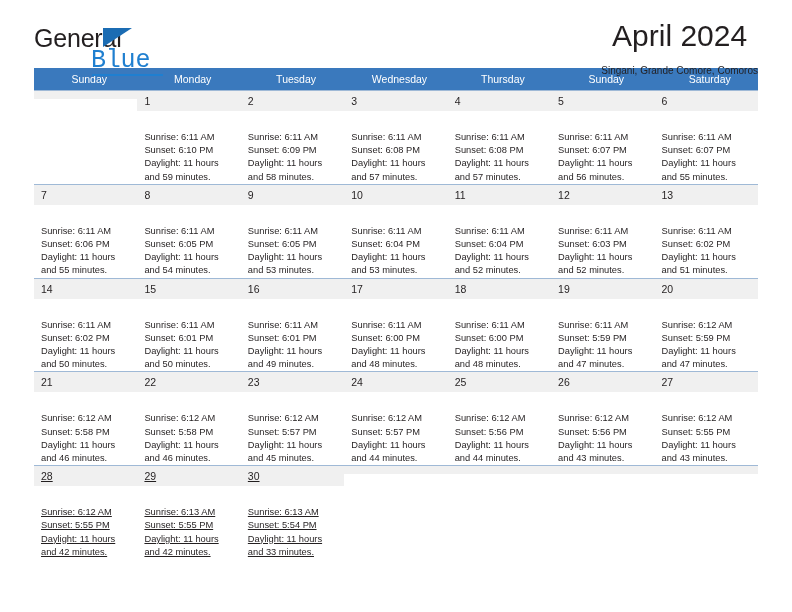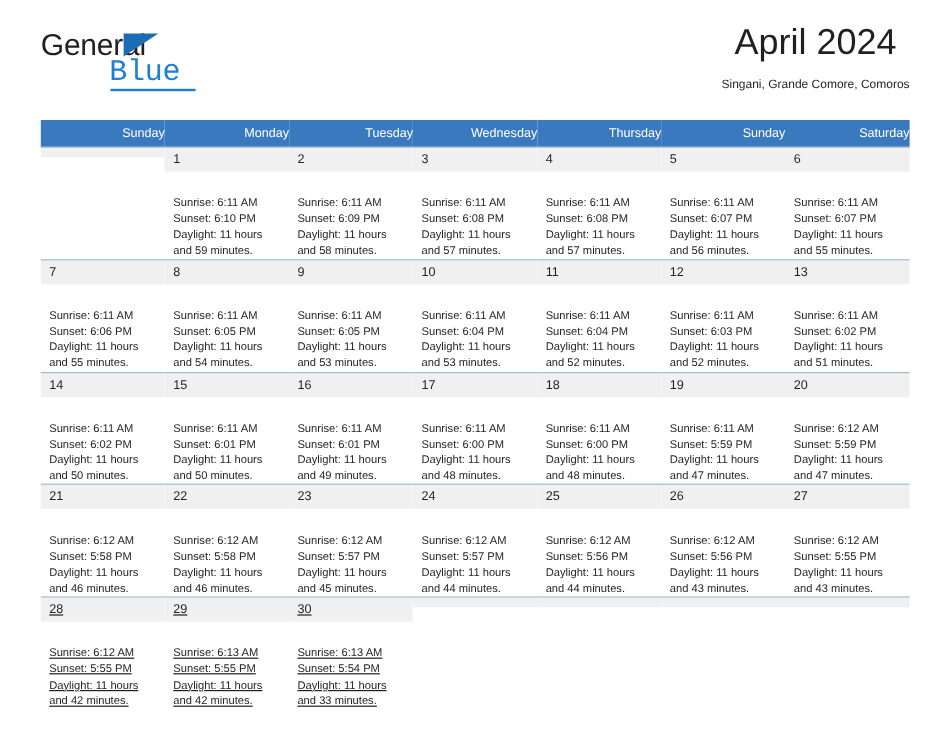--- a/index.html
+++ b/index.html
@@ -18,21 +18,21 @@
     position: relative;
     width: 792px;
     height: 612px;
     box-sizing: border-box;
     padding: 0 34px;
   }
 
   
   .header {
     position: relative;
-    height: 100px;
+    height: 68px;
   }
   .logo {
     position: absolute;
     left: 0;
     top: 24px;
     width: 180px;
     height: 52px;
   }
   .logo-general {
     position: absolute;
@@ -94,21 +94,21 @@
     width: 724px;
     border-collapse: collapse;
     table-layout: fixed;
   }
   .calendar col { width: 103.43px; }
   thead th {
     background: #3a79bd;
     color: #ffffff;
     font-size: 10.5px;
     font-weight: normal;
-    text-align: right;
+    text-align: center;
     padding: 5px 0 5px 7px;
     height: 12px;
     border: none;
   }
   tbody td {
     vertical-align: top;
     padding: 0;
     height: 90px;
     border-top: 1px solid #9fb9d6;
     border-bottom: none;

